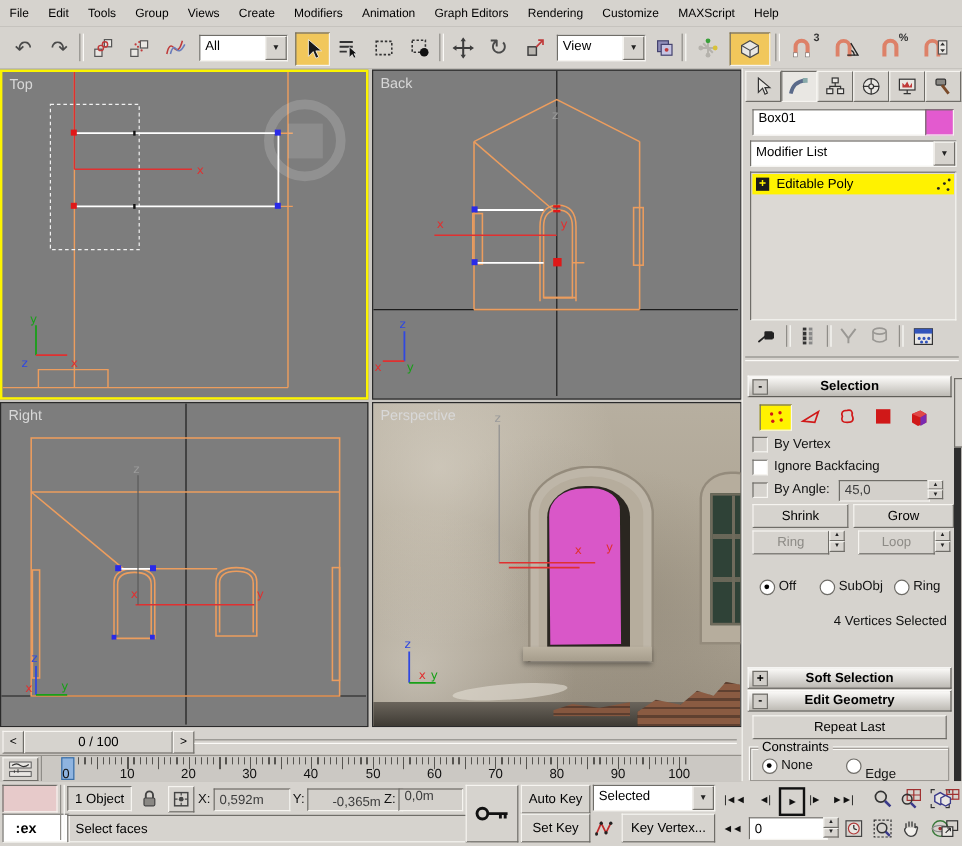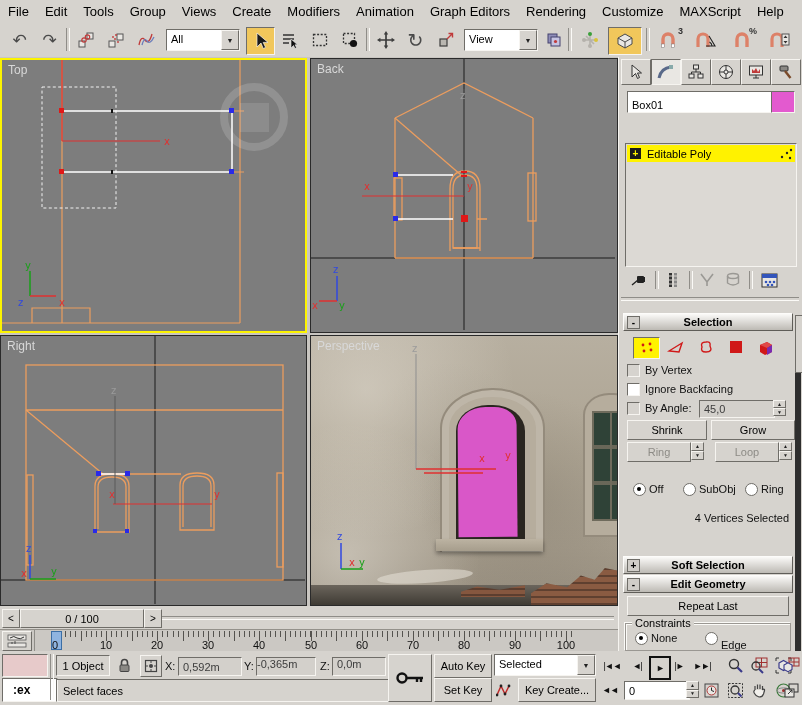--- a/index.html
+++ b/index.html
@@ -8,21 +8,21 @@
   .abs{position:absolute;}
   
   .btn{background:#d6d3ce;border:1px solid;border-color:#f6f4f0 #6f6d68 #6f6d68 #f6f4f0;
        display:flex;align-items:center;justify-content:center;cursor:default;}
   .sunk{background:#fff;border:1px solid;border-color:#6f6d68 #f6f4f0 #f6f4f0 #6f6d68;}
   .sunk-gray{background:#d3d0cb;border:1px solid;border-color:#6f6d68 #f6f4f0 #f6f4f0 #6f6d68;color:#3d3d3d;}
   .hlbtn{background:#f1c75b;border:1px solid;border-color:#6f6d68 #f6f4f0 #f6f4f0 #6f6d68;}
   .dis{color:#8d8b86;}
   
   .menubar{left:0;top:0;width:802px;height:22px;display:flex;align-items:center;
-           border-bottom:1px solid #94918b;font-size:13px;background:#d6d3ce;}
+           border-bottom:1px solid #94918b;font-size:10px;background:#d6d3ce;}
   .menubar span{padding:0 8px;white-space:nowrap;}
   
   .toolbar{left:0;top:22px;width:802px;height:35px;background:#d6d3ce;border-bottom:1px solid #94918b;}
   .tb{position:absolute;top:5px;width:27px;height:26px;display:flex;align-items:center;justify-content:center;}
   .vsep{position:absolute;top:6px;width:2px;height:23px;border-left:1px solid #8f8d88;border-right:1px solid #fbfaf7;}
   .glyph{font-size:17px;color:#4a4a4a;line-height:1;}
   .dropdown{position:absolute;display:flex;height:20px;background:#fff;border:1px solid;
             border-color:#6f6d68 #f6f4f0 #f6f4f0 #6f6d68;}
   .dropdown .val{flex:1;padding:3px 4px;white-space:nowrap;overflow:hidden;}
   .drop-btn{width:16px;background:#d6d3ce;border:1px solid;border-color:#f6f4f0 #6f6d68 #6f6d68 #f6f4f0;
@@ -486,25 +486,29 @@
           <path d="M4 9 V5 L6 7 L8 4 L10 8 L12 5 V9 Z" fill="#c03a3a"></path>
         </svg>
     </div>
     <div class="tab" style="left:152px">
       <svg width="16" height="16">
           <rect x="2" y="2" width="8" height="5" rx="1" fill="#8a8884" stroke="#333"></rect>
           <path d="M7 7 L12.5 14" stroke="#7a4a2a" stroke-width="2.4"></path>
         </svg>
     </div>
 
-    <div class="sunk abs" style="left:8px;top:34px;width:138px;height:18px;padding:1px 4px;display:flex;align-items:flex-end">
+    <div class="sunk abs" style="left:8px;top:34px;width:138px;height:18px;padding:1px 4px;display:flex;align-items:flex-start">
       <span>Box01</span>
     </div>
     <div class="abs" style="left:152px;top:34px;width:22px;height:20px;background:#e35acf;border:1px solid;border-color:#6f6d68 #f6f4f0 #f6f4f0 #6f6d68"></div>
 
+    <div class="dropdown" style="left:6px;top:60px;width:170px">
+      <span class="val">Modifier List</span>
+      <span class="drop-btn">▼</span>
+    </div>
 
     <div class="abs" style="left:6px;top:86px;width:170px;height:122px;background:#dcd9d4;border:1px solid;border-color:#6f6d68 #f6f4f0 #f6f4f0 #6f6d68">
       <div class="abs" style="left:1px;top:1px;right:1px;height:17px;background:#fff200;display:flex;align-items:center">
         <span class="abs" style="left:3px;top:3px;width:11px;height:11px;background:#1a1a1a;color:#fff200;font-size:10px;font-weight:bold;display:flex;align-items:center;justify-content:center;line-height:1">+</span>
         <span style="margin-left:20px">Editable Poly</span>
         <svg class="abs" style="right:2px;top:2px" width="14" height="14">
             <circle cx="3" cy="10" r="1.2" fill="#222"></circle>
             <circle cx="8" cy="6" r="1.2" fill="#222"></circle>
             <circle cx="11" cy="11" r="1.2" fill="#222"></circle>
             <circle cx="12" cy="3" r="1.2" fill="#222"></circle>
@@ -678,21 +682,21 @@
           <rect x="1.5" y="1.5" width="11" height="11" fill="none" stroke="#444" stroke-width="1.2"></rect>
           <circle cx="7" cy="7" r="2" fill="#444"></circle>
           <path d="M7 1.5 V4 M7 10 V12.5 M1.5 7 H4 M10 7 H12.5" stroke="#444"></path>
         </svg>
     </div>
     <span class="slabel" style="left:165px;top:9px">X:</span>
     <div class="sunk-gray abs" style="left:178px;top:6px;width:58px;height:17px;display:flex;align-items:center;padding-left:4px">
       <span>0,592m</span>
     </div>
     <span class="slabel" style="left:244px;top:9px">Y:</span>
-    <div class="sunk-gray abs" style="left:256px;top:6px;width:58px;height:17px;display:flex;align-items:flex-start;padding-left:0">
+    <div class="sunk-gray abs" style="left:256px;top:6px;width:58px;height:17px;display:flex;align-items:flex-end;padding-left:20px">
       <span>-0,365m</span>
     </div>
     <span class="slabel" style="left:320px;top:9px">Z:</span>
     <div class="sunk-gray abs" style="left:332px;top:6px;width:48px;height:17px;display:flex;padding-left:4px">
       <span>0,0m</span>
     </div>
     <div class="abs" style="left:56px;top:28px;width:328px;height:21px;border:1px solid;border-color:#6f6d68 #f6f4f0 #f6f4f0 #6f6d68;display:flex;align-items:center;padding-left:6px">
       <span>Select faces</span>
     </div>
 
@@ -715,21 +719,21 @@
     <div class="ico-btn" style="left:494px;top:29px;width:20px;height:20px">
       <svg width="17" height="14">
           <path d="M1 12 L5 3 L9 11 L13 3" fill="none" stroke="#c02a2a" stroke-width="1.5"></path>
           <circle cx="1" cy="12" r="1.4" fill="#222"></circle>
           <circle cx="5" cy="3" r="1.4" fill="#222"></circle>
           <circle cx="9" cy="11" r="1.4" fill="#222"></circle>
           <circle cx="13" cy="3" r="1.4" fill="#222"></circle>
         </svg>
     </div>
     <div class="btn abs" style="left:518px;top:27px;width:76px;height:22px">
-        <span>Key Create...</span>
+        <span>Key Vertex...</span>
       </div>
 
     <div class="ico-btn" style="left:600px;top:5px;width:24px;height:20px">
         <span class="play-glyph">|◄◄</span>
       </div>
     <div class="ico-btn" style="left:628px;top:5px;width:18px;height:20px">
         <span class="play-glyph">◄|</span>
       </div>
     <div class="ico-btn" style="left:649px;top:5px;width:18px;height:20px;border:2px solid #111">
         <span class="play-glyph">►</span>

